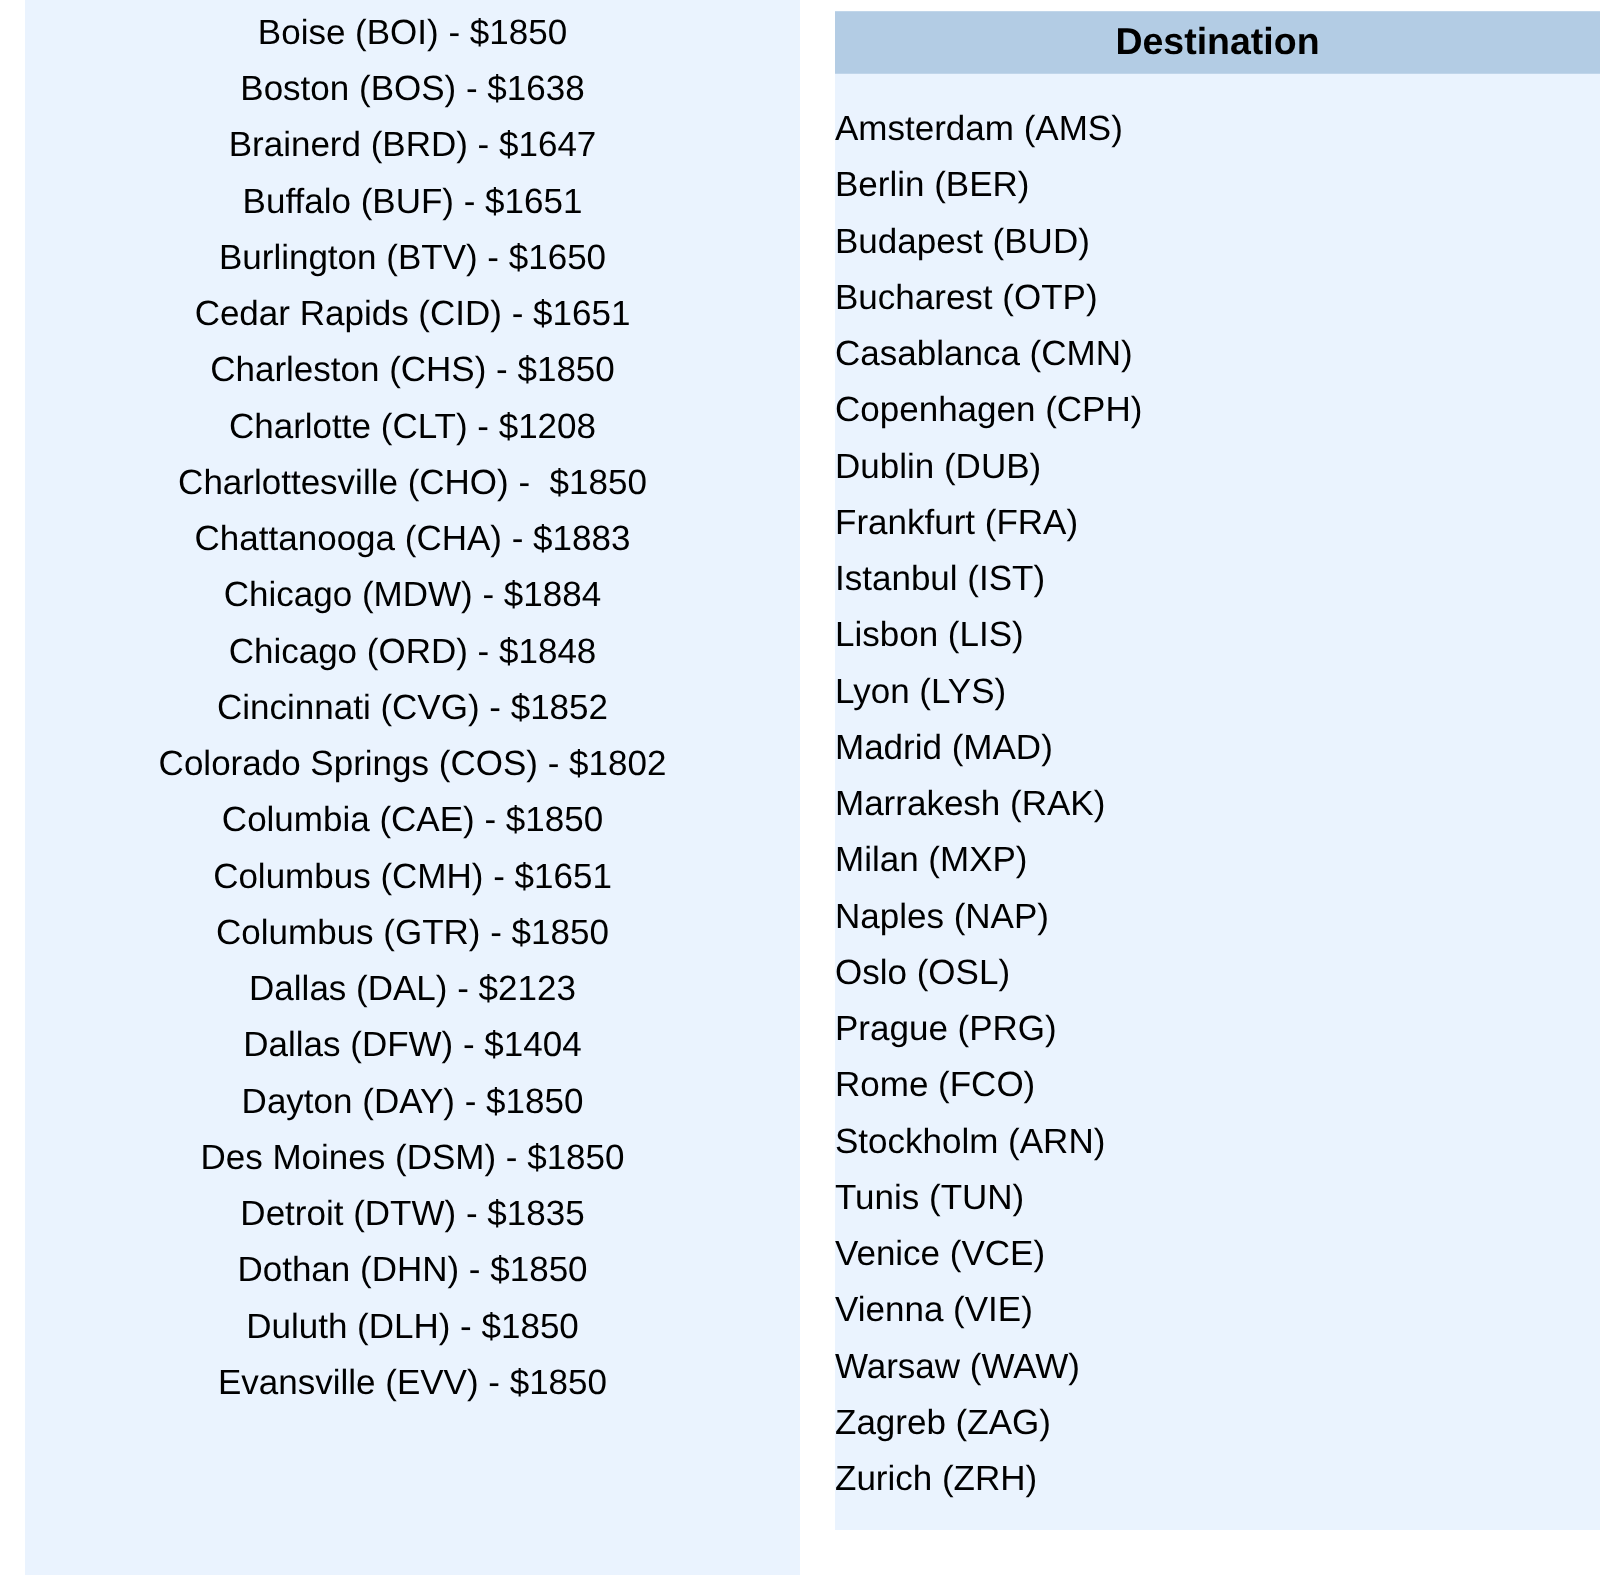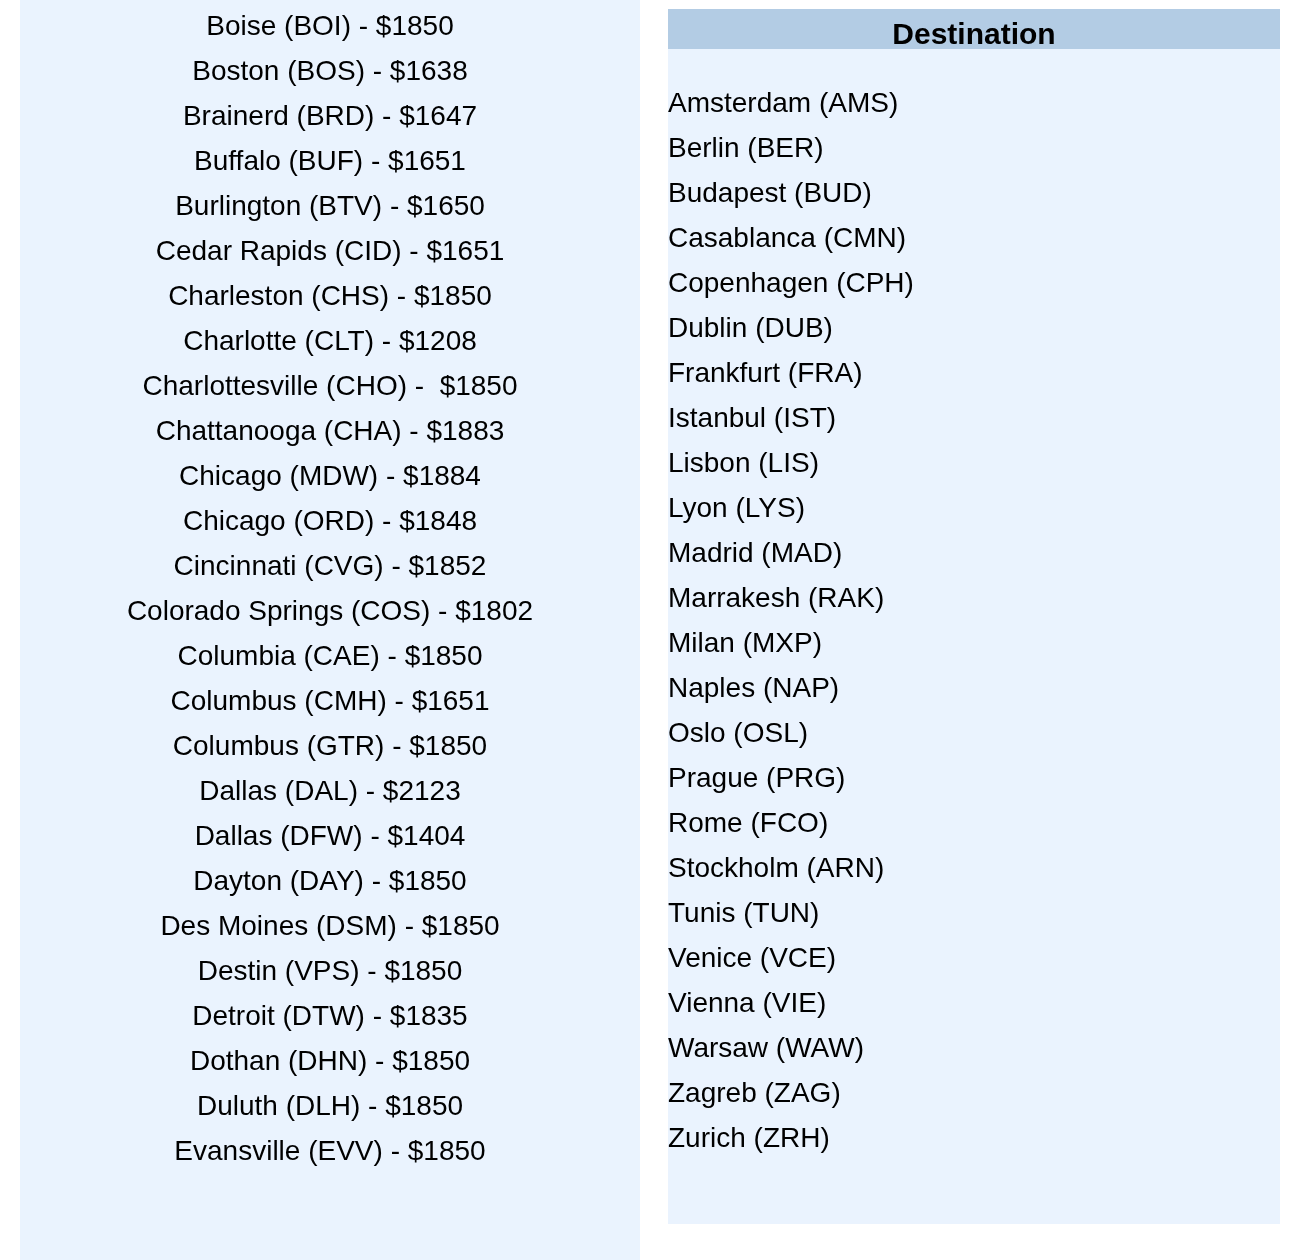--- a/index.html
+++ b/index.html
@@ -43,21 +43,21 @@
     }
     .dest-panel {
       position: absolute;
       left: 668px;
       top: 9px;
       width: 612px;
       height: 1215px;
       background: #eaf3fe;
     }
     .dest-header {
-      height: 40px;
+      height: 50px;
       line-height: 50px;
       background: #b3cce4;
       text-align: center;
       font-weight: bold;
       font-size: 30px;
     }
     .dest-list {
       list-style: none;
       margin: 0;
       padding: 0;
@@ -95,34 +95,34 @@
       <li>Chicago (ORD) - $1848</li>
       <li>Cincinnati (CVG) - $1852</li>
       <li>Colorado Springs (COS) - $1802</li>
       <li>Columbia (CAE) - $1850</li>
       <li>Columbus (CMH) - $1651</li>
       <li>Columbus (GTR) - $1850</li>
       <li>Dallas (DAL) - $2123</li>
       <li>Dallas (DFW) - $1404</li>
       <li>Dayton (DAY) - $1850</li>
       <li>Des Moines (DSM) - $1850</li>
-      <li>Destin (VPS) - $1850</li>
       <li>Detroit (DTW) - $1835</li>
       <li>Dothan (DHN) - $1850</li>
       <li>Duluth (DLH) - $1850</li>
       <li>Evansville (EVV) - $1850</li>
     </ul>
   </div>
 
   <div class="dest-panel">
     <div class="dest-header">Destination</div>
     <ul class="dest-list">
       <li>Amsterdam (AMS)</li>
       <li>Berlin (BER)</li>
       <li>Budapest (BUD)</li>
+      <li>Bucharest (OTP)</li>
       <li>Casablanca (CMN)</li>
       <li>Copenhagen (CPH)</li>
       <li>Dublin (DUB)</li>
       <li>Frankfurt (FRA)</li>
       <li>Istanbul (IST)</li>
       <li>Lisbon (LIS)</li>
       <li>Lyon (LYS)</li>
       <li>Madrid (MAD)</li>
       <li>Marrakesh (RAK)</li>
       <li>Milan (MXP)</li>

